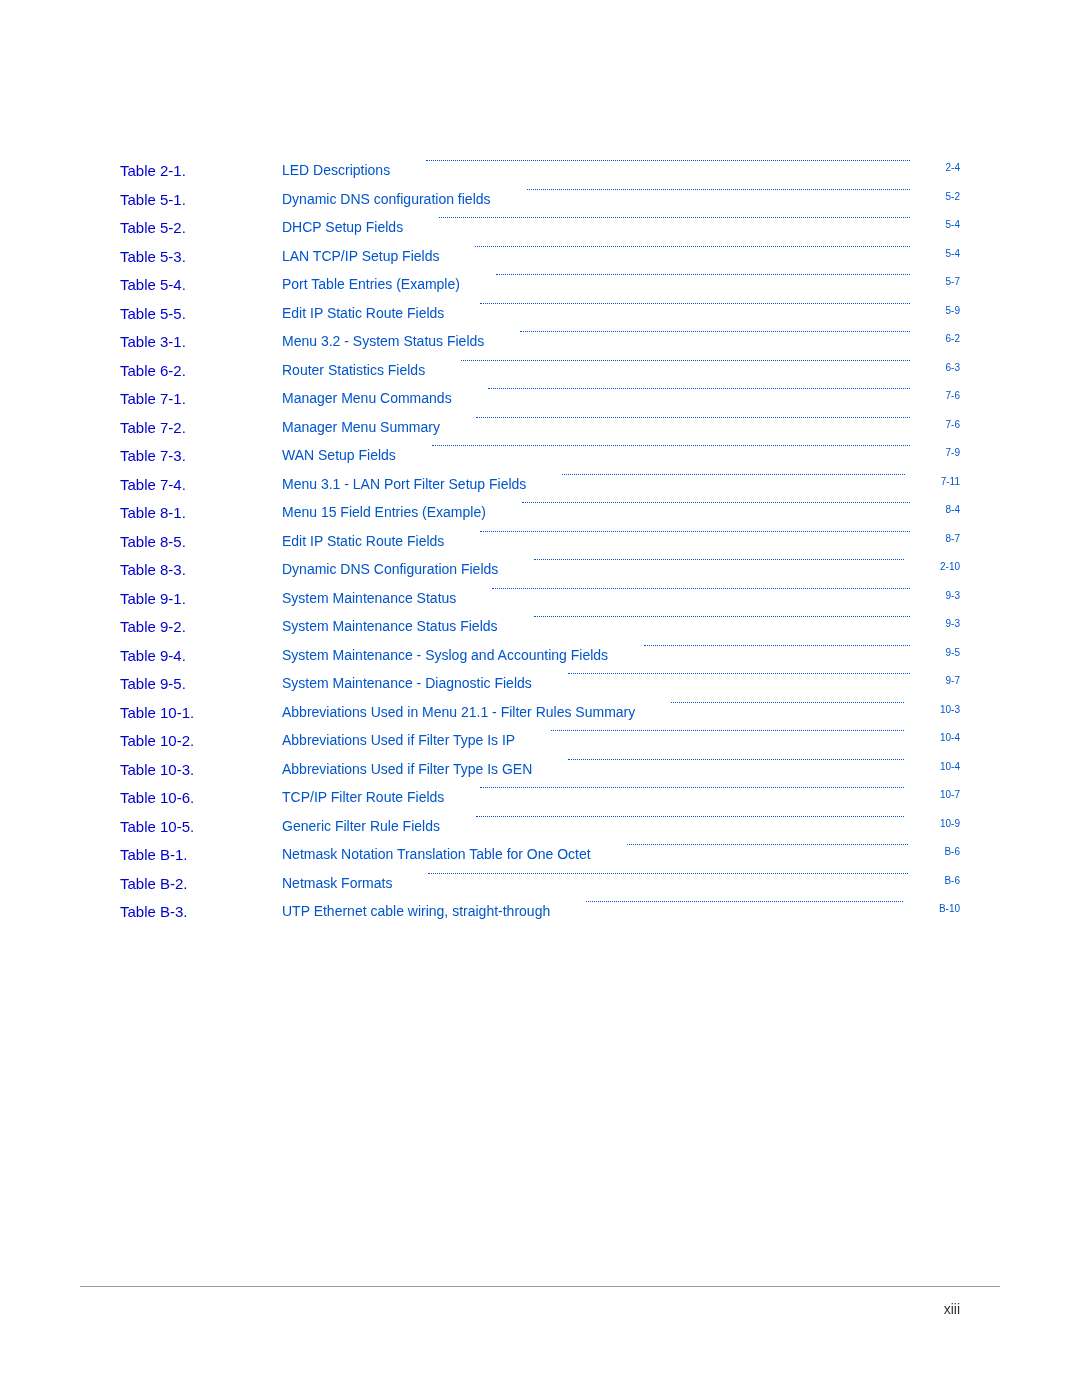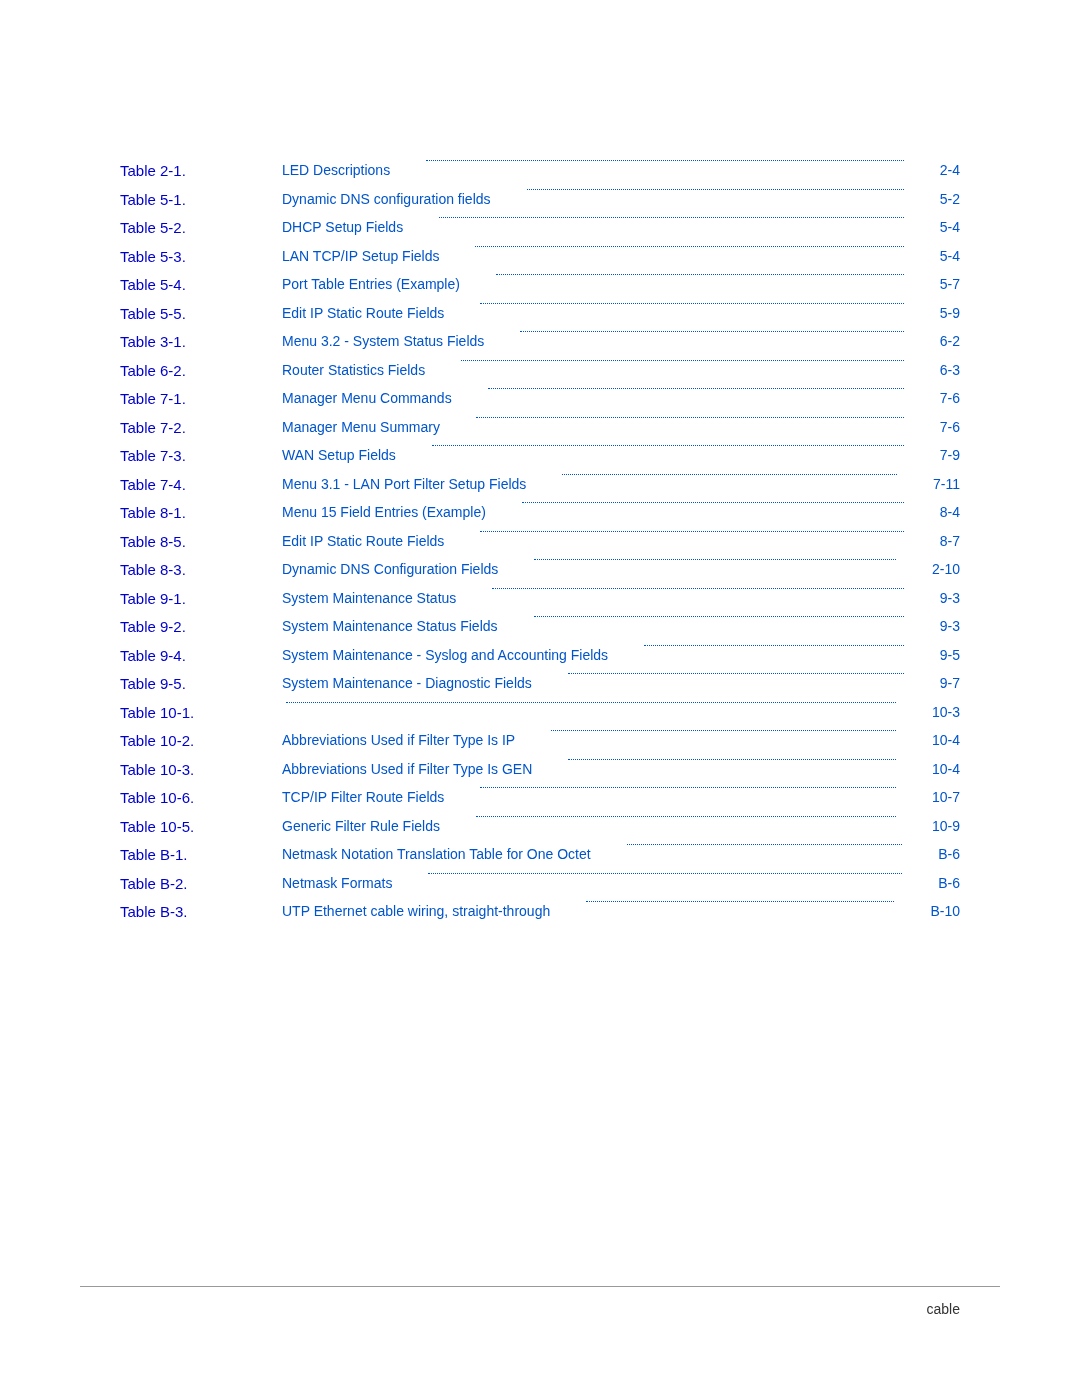--- a/index.html
+++ b/index.html
@@ -46,21 +46,21 @@
     .toc-dots {
       flex: 1;
       border-bottom: 1px dotted #0055cc;
       margin: 0 4px 3px 4px;
       min-width: 20px;
     }
 
     .toc-page {
       color: #0055cc;
       white-space: nowrap;
-      font-size: 14px;
+      font-size: 10px;
     }
 
     .footer-line {
       position: absolute;
       bottom: 110px;
       left: 80px;
       right: 80px;
       height: 1px;
       background: #999;
     }
@@ -186,20 +186,21 @@
       <span class="toc-page">9-5</span>
     </div>
     <div class="toc-entry">
       <span class="toc-label">Table 9-5.</span>
       <span class="toc-title">System Maintenance - Diagnostic Fields </span>
       <span class="toc-dots"></span>
       <span class="toc-page">9-7</span>
     </div>
     <div class="toc-entry">
       <span class="toc-label">Table 10-1.</span>
+      <span class="toc-title">Abbreviations Used in Menu 21.1 - Filter Rules Summary </span>
       <span class="toc-dots"></span>
       <span class="toc-page">10-3</span>
     </div>
     <div class="toc-entry">
       <span class="toc-label">Table 10-2.</span>
       <span class="toc-title">Abbreviations Used if Filter Type Is IP </span>
       <span class="toc-dots"></span>
       <span class="toc-page">10-4</span>
     </div>
     <div class="toc-entry">
@@ -234,13 +235,13 @@
     </div>
     <div class="toc-entry">
       <span class="toc-label">Table B-3.</span>
       <span class="toc-title">UTP Ethernet cable wiring, straight-through </span>
       <span class="toc-dots"></span>
       <span class="toc-page">B-10</span>
     </div>
   </div>
 
 <div class="footer-line"></div>
-<div class="footer-page">cable</div>
+<div class="footer-page">xiii</div>
 
 </body></html>

